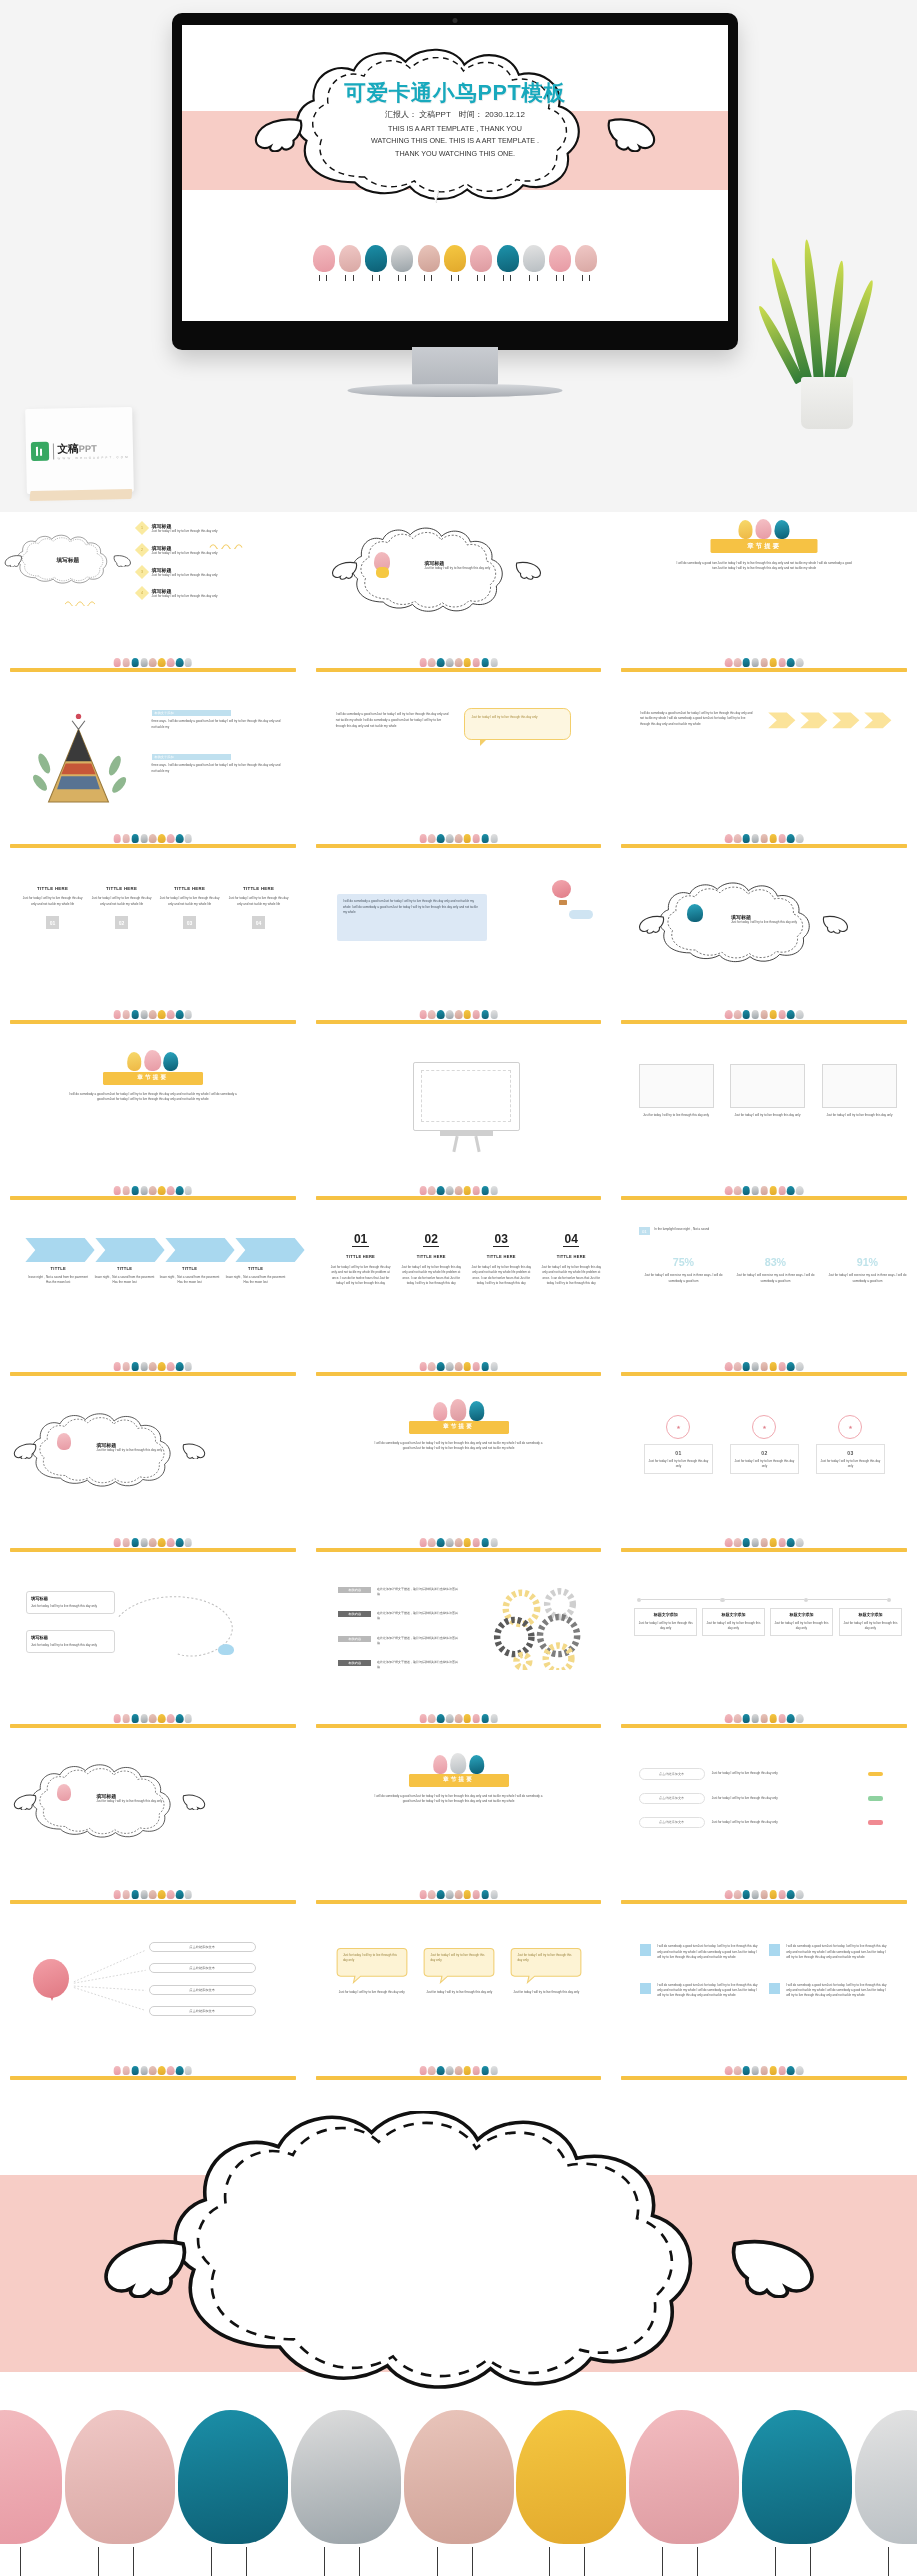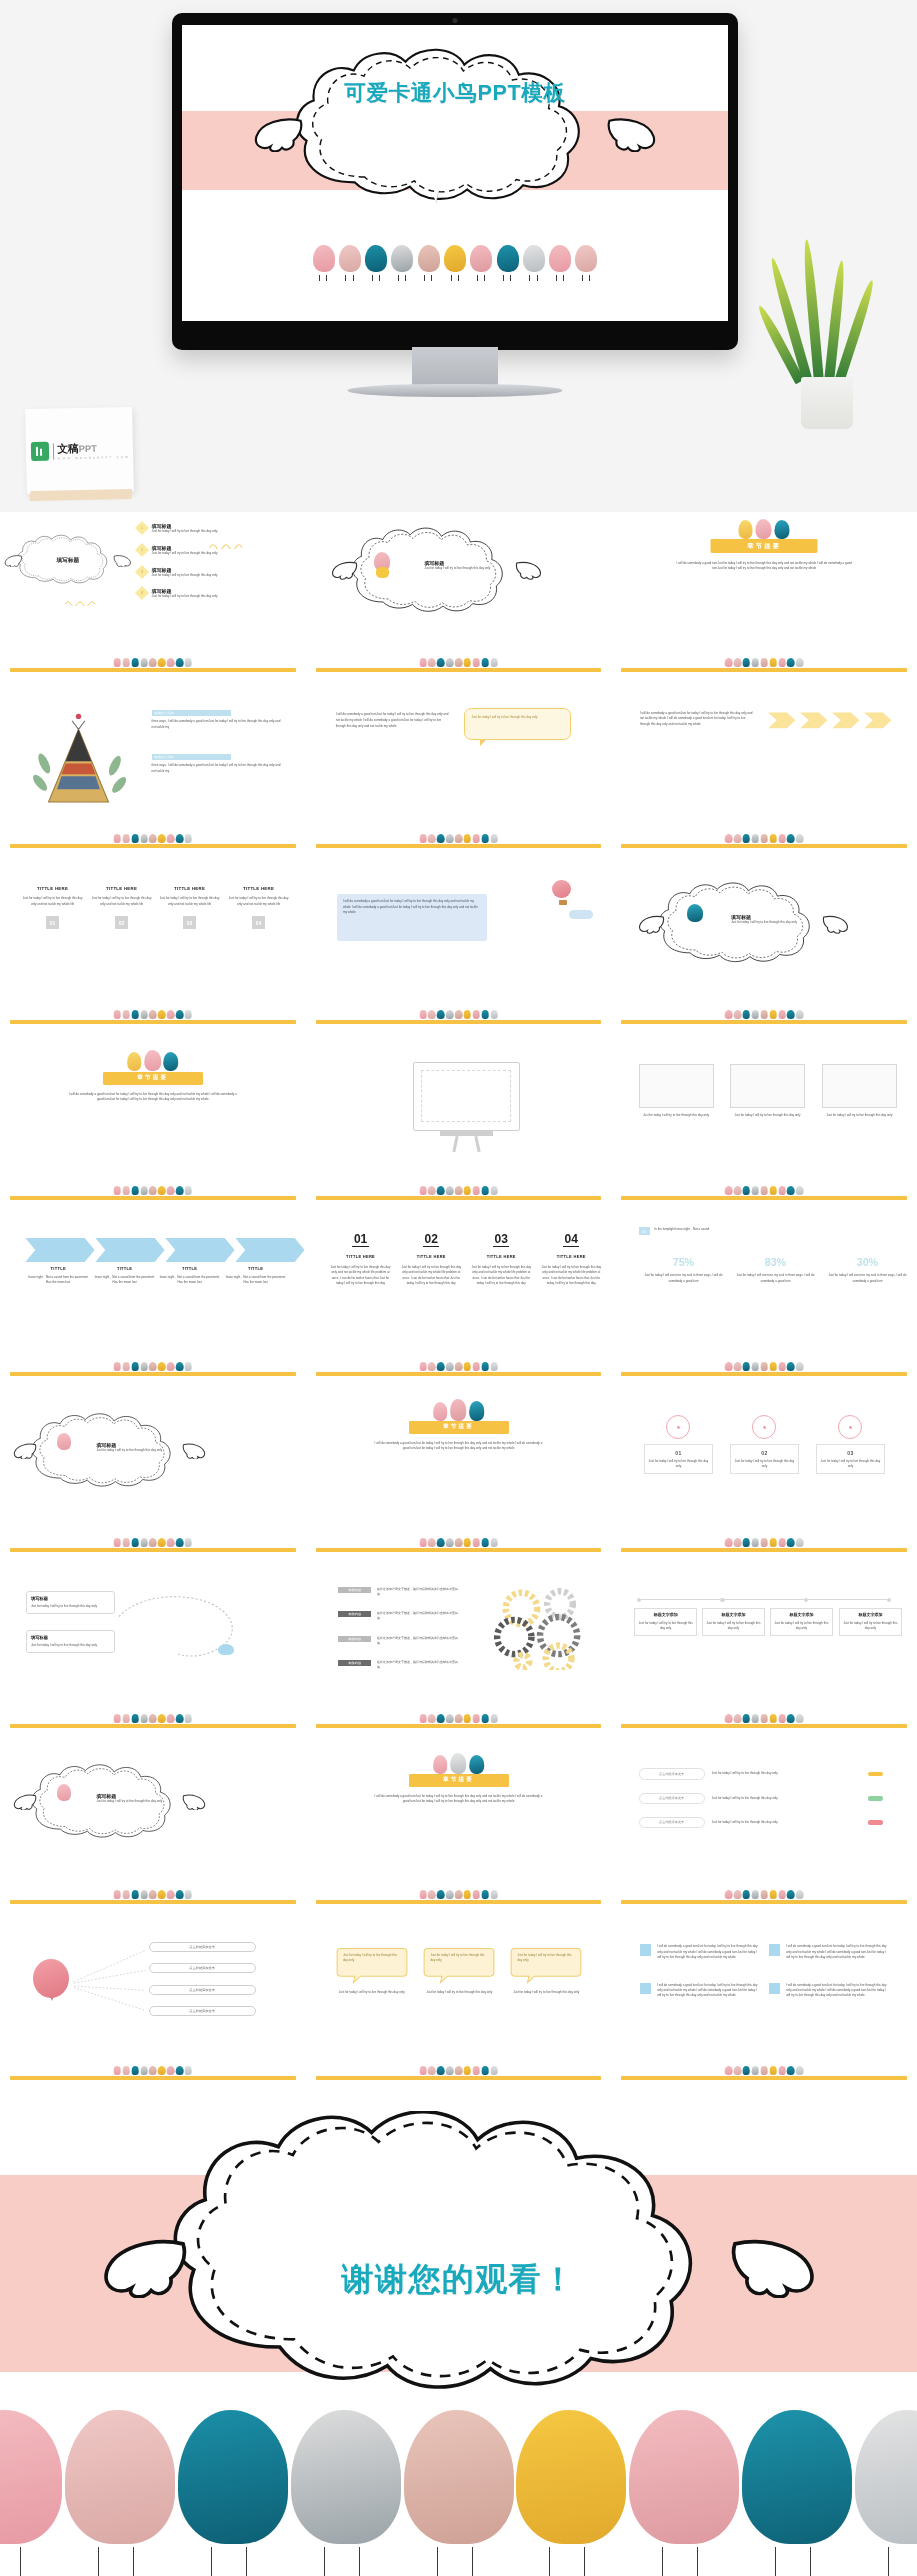--- a/index.html
+++ b/index.html
@@ -318,20 +318,26 @@
           <svg class="wing" style="left:-33px; top:69px;" width="50" height="37" viewBox="0 0 70 52">
             <path d="M66 8 C40 2 10 12 4 30 C0 44 14 50 24 44 C20 52 34 54 40 46 C46 52 58 46 56 36 C62 32 70 20 66 8 Z" fill="#fff" stroke="#111" stroke-width="3"></path>
           </svg>
 
           <svg class="wing" style="right:-33px; top:69px; transform:scaleX(-1);" width="50" height="37" viewBox="0 0 70 52">
             <path d="M66 8 C40 2 10 12 4 30 C0 44 14 50 24 44 C20 52 34 54 40 46 C46 52 58 46 56 36 C62 32 70 20 66 8 Z" fill="#fff" stroke="#111" stroke-width="3"></path>
           </svg>
         </div>
 
         <div class="s1-title">可爱卡通小鸟PPT模板</div>
+        <div class="s1-sub">
+          <div class="s1-meta">汇报人： 文稿PPT　时间： 2030.12.12</div>
+          <div>THIS IS A ART TEMPLATE , THANK YOU</div>
+          <div>WATCHING THIS ONE. THIS IS A ART TEMPLATE .</div>
+          <div>THANK YOU WATCHING THIS ONE.</div>
+        </div>
 
         <div class="cursor-arrow"></div>
       </div>
     </div>
     <div class="monitor-neck"></div>
     <div class="monitor-base"></div>
   </div>
 
   <div class="logo-pad">
     <div class="logo-row">
@@ -1347,21 +1353,21 @@
 
    <div style="position:absolute;left:24px;top:34px;width:79px;text-align:center">
      <div class="pct">75%</div>
      <div class="t-body" style="margin-top:5.7px;line-height:1.85">Just for today I will exercise my soul in three ways. I will do somebody a good turn</div>
           </div>
    <div style="position:absolute;left:116px;top:34px;width:79px;text-align:center">
      <div class="pct">83%</div>
      <div class="t-body" style="margin-top:5.7px;line-height:1.85">Just for today I will exercise my soul in three ways. I will do somebody a good turn</div>
           </div>
    <div style="position:absolute;left:208px;top:34px;width:79px;text-align:center">
-     <div class="pct">30%</div>
+     <div class="pct">91%</div>
      <div class="t-body" style="margin-top:5.7px;line-height:1.85">Just for today I will exercise my soul in three ways. I will do somebody a good turn</div>
           </div>
         </div>
         <div class="mini-birds">
           <div class="bird" style="width: 7.5px; height: 11.3px;">
             <div class="body" style="width:7.5px;height:9px;background:linear-gradient(170deg,#f3bcc0,#e79aa4);"></div>
             <div class="leg" style="left:2.3px;height:2.1px;"></div>
             <div class="leg" style="left:4.7px;height:2.1px;"></div>
           </div>
           <div class="bird" style="width: 7.5px; height: 11.3px;">
@@ -2249,21 +2255,20 @@
       <path d="M170 330 C70 330 30 272 50 222 C8 198 20 138 66 124 C58 68 114 28 168 50 C190 6 262 -6 298 30 C338 -12 420 -8 446 40 C490 0 566 10 584 66 C646 52 702 92 690 146 C746 162 762 230 716 266 C728 324 668 364 604 346 C572 388 500 392 464 360 C420 398 348 392 320 356 C274 384 208 380 170 330 Z" fill="#fff" stroke="#111" stroke-width="5"></path>
       <path d="M170 330 C70 330 30 272 50 222 C8 198 20 138 66 124 C58 68 114 28 168 50 C190 6 262 -6 298 30 C338 -12 420 -8 446 40 C490 0 566 10 584 66 C646 52 702 92 690 146 C746 162 762 230 716 266 C728 324 668 364 604 346 C572 388 500 392 464 360 C420 398 348 392 320 356 C274 384 208 380 170 330 Z" fill="none" stroke="#111" stroke-width="4" stroke-dasharray="16 13" transform="translate(420 195) scale(0.92) translate(-420 -195)"></path>
     </svg>
     <svg class="wing" style="left:-56px; top:123px;" width="86" height="64" viewBox="0 0 70 52">
       <path d="M66 8 C40 2 10 12 4 30 C0 44 14 50 24 44 C20 52 34 54 40 46 C46 52 58 46 56 36 C62 32 70 20 66 8 Z" fill="#fff" stroke="#111" stroke-width="3"></path>
     </svg>
     <svg class="wing" style="right:-56px; top:123px; transform:scaleX(-1);" width="86" height="64" viewBox="0 0 70 52">
       <path d="M66 8 C40 2 10 12 4 30 C0 44 14 50 24 44 C20 52 34 54 40 46 C46 52 58 46 56 36 C62 32 70 20 66 8 Z" fill="#fff" stroke="#111" stroke-width="3"></path>
     </svg>
   </div>
-  <div class="final-title">谢谢您的观看！</div>
   <div class="final-birdrow" id="finalBirds">
       <div class="bird" style="width: 110px; height: 166px;">
         <div class="body" style="width:110px;height:134px;background:linear-gradient(170deg,#f3bcc0,#e79aa4);"></div>
         <div class="leg" style="left:68px;height:32px;"></div>
       </div>
       <div class="bird" style="width: 110px; height: 166px;">
         <div class="body" style="width:110px;height:134px;background:linear-gradient(170deg,#f0c8c6,#d9a8a4);"></div>
         <div class="leg" style="left:33px;height:32px;"></div>
         <div class="leg" style="left:68px;height:32px;"></div>
       </div>

